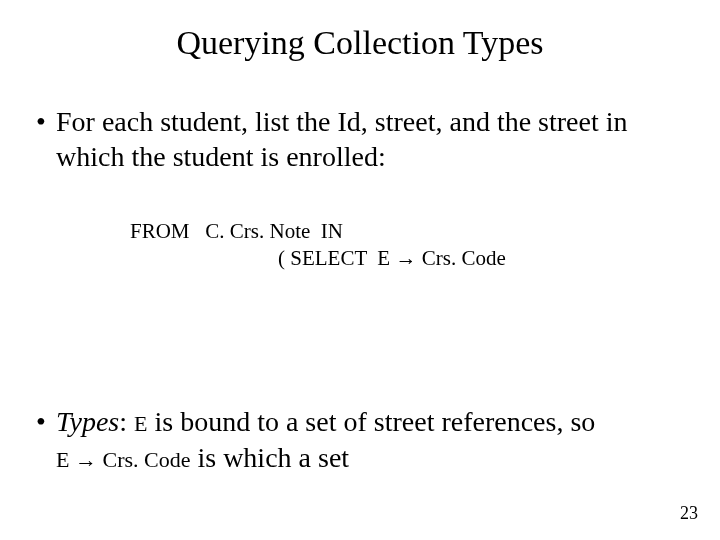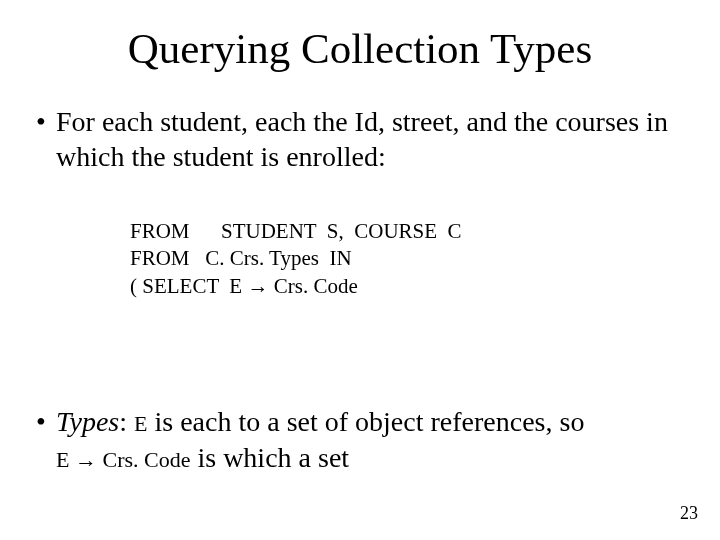--- a/index.html
+++ b/index.html
@@ -17,21 +17,21 @@
     height: 540px;
     position: relative;
     box-sizing: border-box;
   }
   .title {
     position: absolute;
     top: 24px;
     left: 0;
     width: 720px;
     text-align: center;
-    font-size: 43px;
+    font-size: 34px;
     font-weight: 400;
   }
   .bullet1 {
     position: absolute;
     top: 104px;
     left: 56px;
     width: 620px;
     font-size: 28px;
     line-height: 1.25;
   }
@@ -42,21 +42,21 @@
   }
   .codeblock {
     position: absolute;
     top: 218px;
     left: 130px;
     font-size: 21px;
     line-height: 1.3;
     white-space: nowrap;
   }
   .codeblock .kw { white-space: pre; }
-  .indent-sub { }
+  .indent-sub { margin-left: 148px; }
   .bullet2 {
     position: absolute;
     top: 404px;
     left: 56px;
     width: 620px;
     font-size: 28px;
     line-height: 1.3;
   }
   .bullet2 .dot {
     position: absolute;
@@ -75,36 +75,33 @@
 </style>
 </head>
 <body>
 
 <div class="slide">
 
   <div class="title">Querying Collection Types</div>
 
   <div class="bullet1">
     <span class="dot">•</span>
-    <span>For each student, each the Id, street, and the courses in which the student is enrolled:</span>
+    <span>For each student, list the Id, street, and the street in which the student is enrolled:</span>
   </div>
 
   <div class="codeblock">
     <div>
-      <span class="kw">FROM</span><span class="kw">      STUDENT  S,  COURSE  C</span>
-    </div>
-    <div>
-      <span class="kw">FROM</span><span class="kw">   C. Crs. Types  IN</span>
+      <span class="kw">FROM</span><span class="kw">   C. Crs. Note  IN</span>
     </div>
     <div class="indent-sub">
       <span class="kw">( SELECT  E </span><span class="arrow">→</span><span class="kw"> Crs. Code</span>
     </div>
   </div>
 
   <div class="bullet2">
     <span class="dot">•</span>
-    <span class="note-label">Types</span><span>:  </span><span class="code-inline">E</span><span>  is each to a set of object references, so </span><br>
+    <span class="note-label">Types</span><span>:  </span><span class="code-inline">E</span><span>  is bound to a set of street references, so </span><br>
     <span class="code-inline">E </span><span class="code-inline arrow">→</span><span class="code-inline"> Crs. Code</span><span>  is which a set</span>
   </div>
 
   <div class="pagenum">23</div>
 
 </div>
 
 </body></html>

